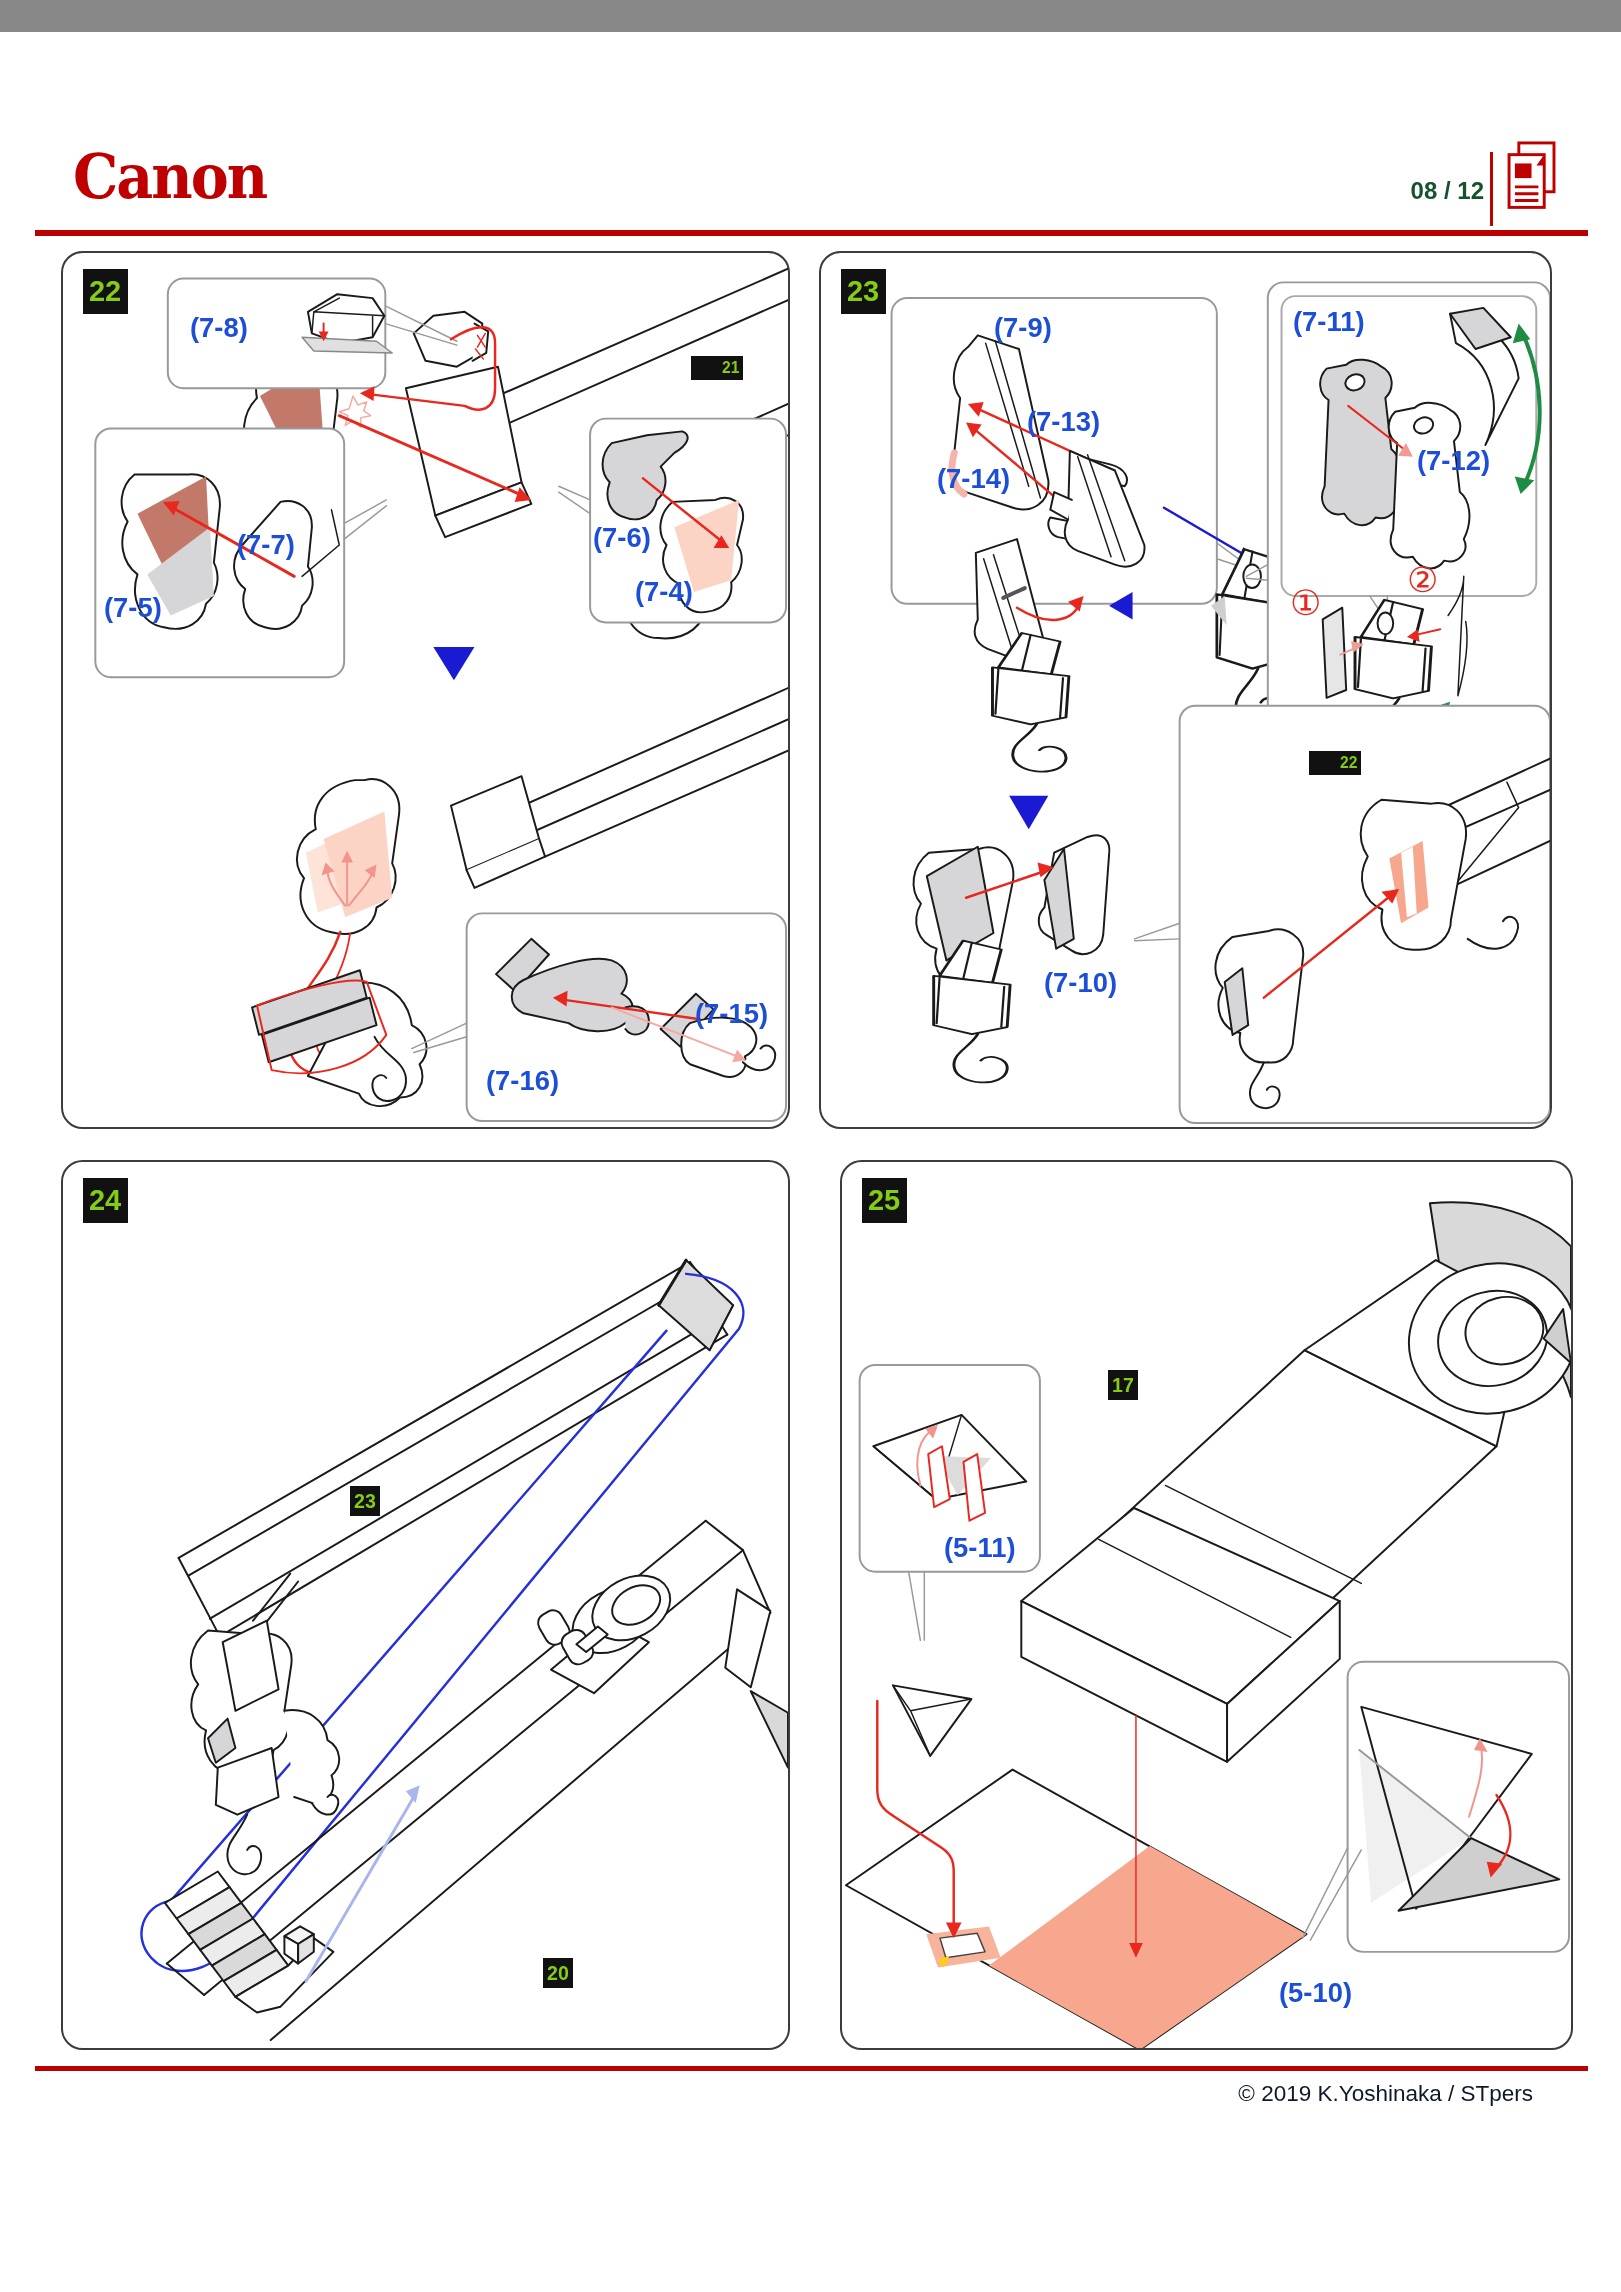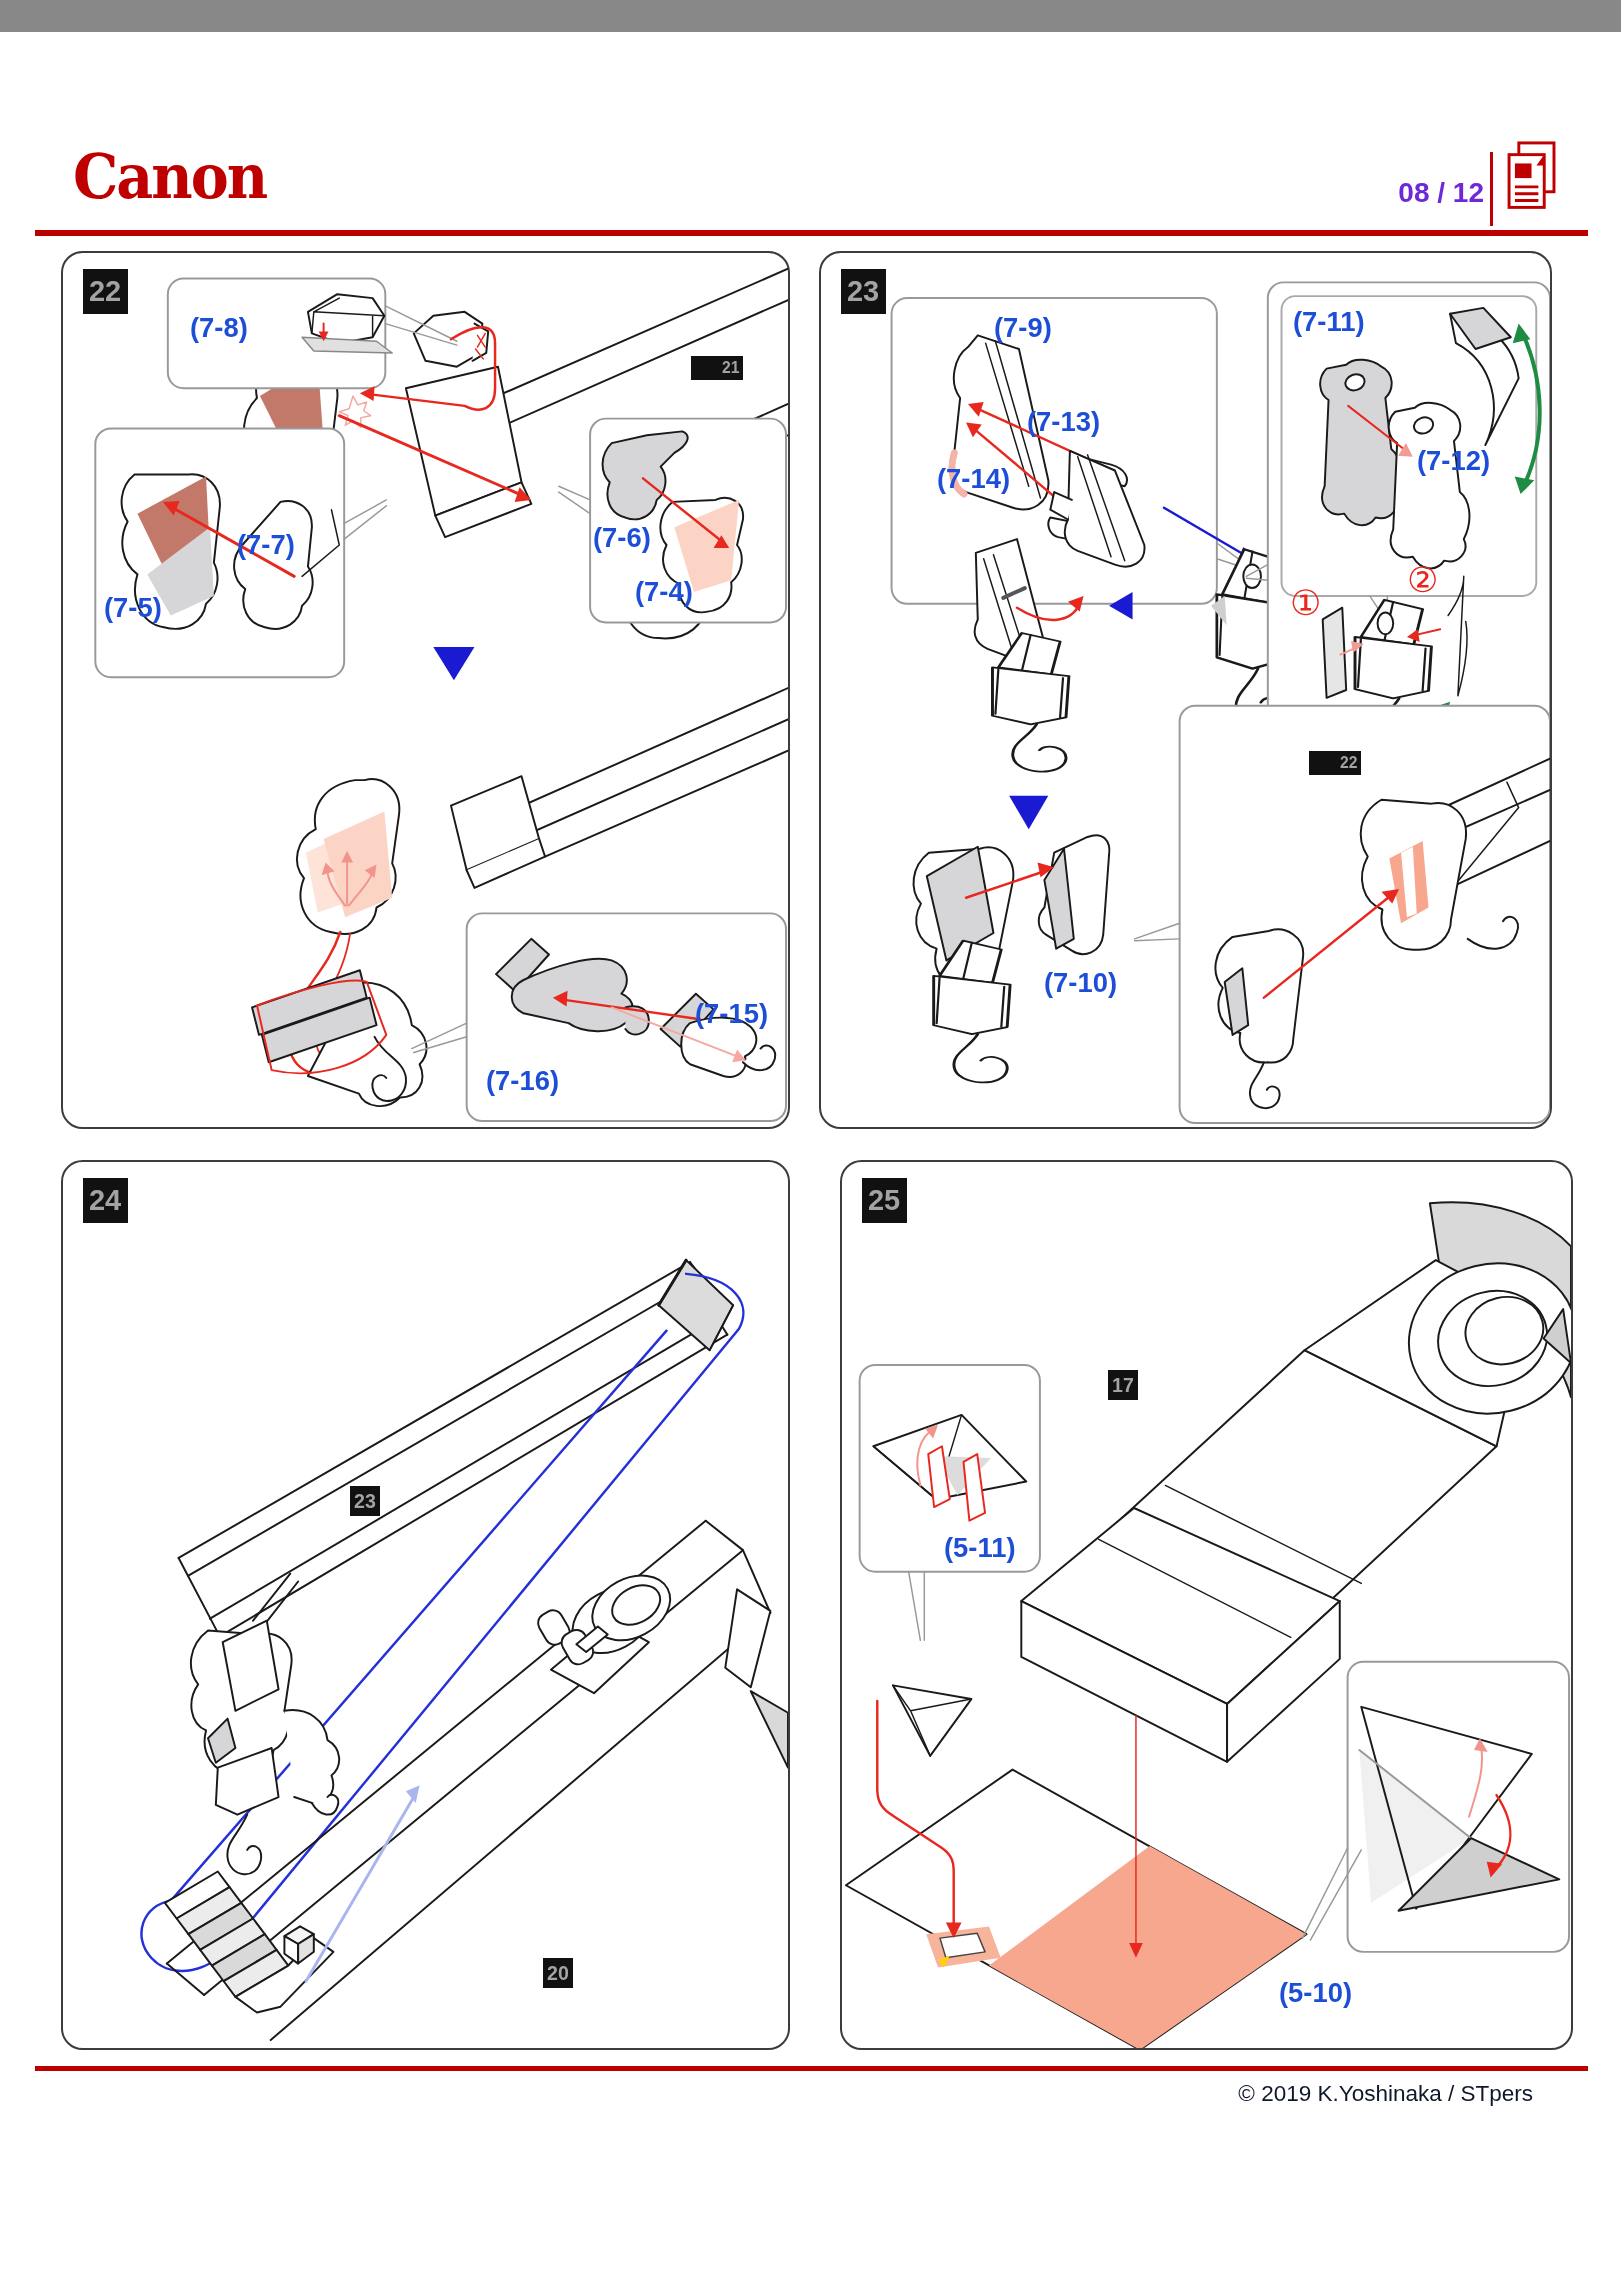--- a/index.html
+++ b/index.html
@@ -1,34 +1,34 @@
 <!DOCTYPE html>
 <html><head>
 <meta charset="utf-8">
 <style>
   html,body{margin:0;padding:0;background:#888;}
   .page{position:relative;width:1621px;height:2293px;background:#fff;overflow:hidden;
         font-family:"Liberation Sans",sans-serif;margin-top:32px;}
   
   .logo{position:absolute;left:73px;top:110px;font-family:"DejaVu Serif",serif;
         font-weight:700;font-size:57px;color:#bf0000;letter-spacing:-2px;transform:scaleY(1.08);}
-  .pagenum{position:absolute;right:137px;top:145px;font-size:28px;font-weight:bold;color:#6d28d9;}
+  .pagenum{position:absolute;right:137px;top:145px;font-size:24px;font-weight:bold;color:#14532d;}
   .vline{position:absolute;left:1490px;top:120px;width:2.9px;height:74px;background:#bf0000;}
   .hrule{position:absolute;left:35px;top:198px;width:1553px;height:5.9px;background:#bb0000;}
   .frule{position:absolute;left:35px;top:2034px;width:1553px;height:4.9px;background:#bb0000;}
   .copyright{position:absolute;right:88px;top:2049px;font-size:22.5px;color:#0f172a;}
   
   .panel{position:absolute;background:#fff;border:2.9px solid #3c3c3c;border-radius:21.6px;}
   #p22{left:61px;top:219px;width:725px;height:874px;}
   #p23{left:819px;top:219px;width:729px;height:874px;}
   #p24{left:61px;top:1128px;width:725px;height:886px;}
   #p25{left:840px;top:1128px;width:729px;height:886px;}
   .panel svg{position:absolute;left:0;top:0;}
   
-  .badge{position:absolute;background:#111;color:#a3a3a3;font-weight:bold;
+  .badge{position:absolute;background:#111;color:#84cc16;font-weight:bold;
          display:flex;align-items:center;justify-content:center;}
   .badge.big{width:45px;height:45px;font-size:29px;}
   .badge.ref{width:30px;height:30px;font-size:19.6px;text-align:right;}
   .badge.sm{width:23.5px;height:23.5px;font-size:15.7px;padding-left:28px;}
   .lbl{position:absolute;font-size:27.4px;font-weight:bold;color:#1d4ed8;white-space:nowrap;}
   .marker{position:absolute;font-family:"DejaVu Sans",sans-serif;font-size:35px;
           color:#e8281e;font-weight:normal;line-height:1;}
 </style>
 </head>
 <body>

